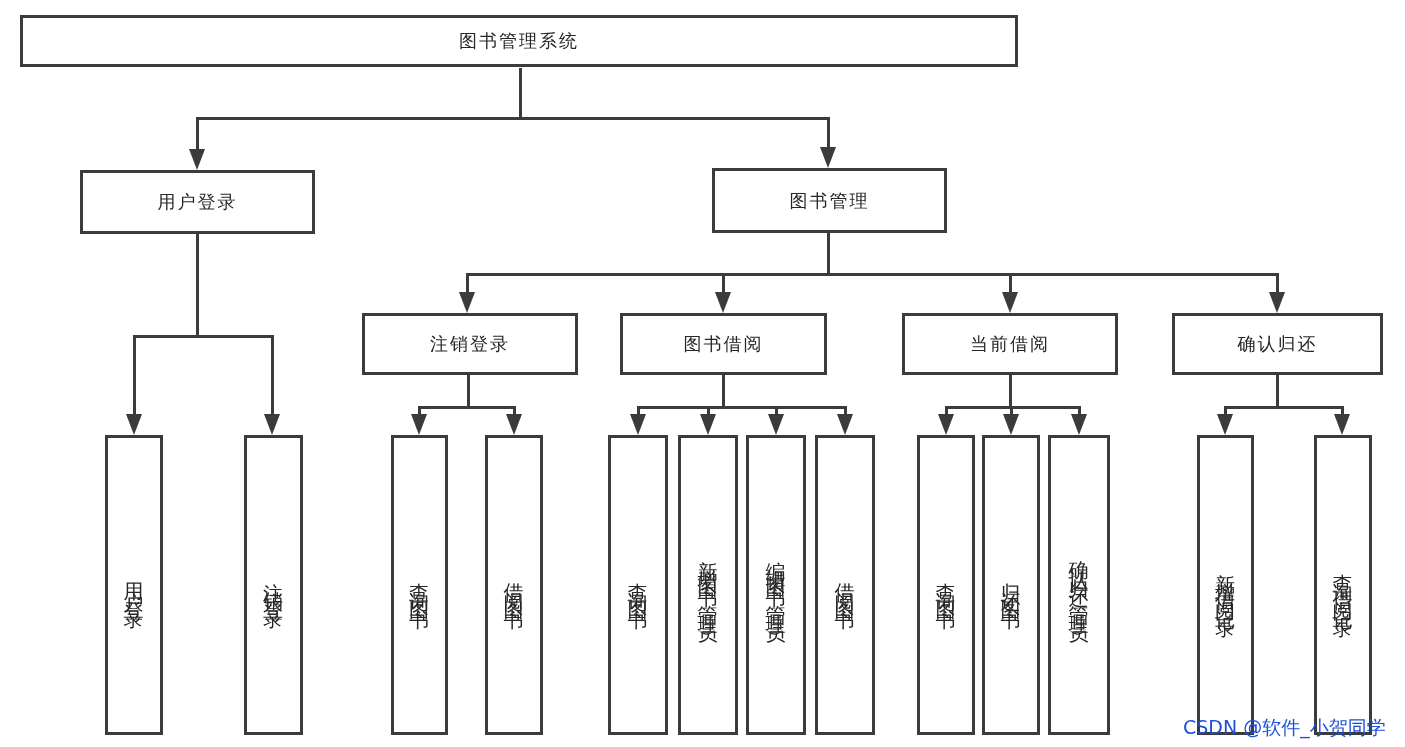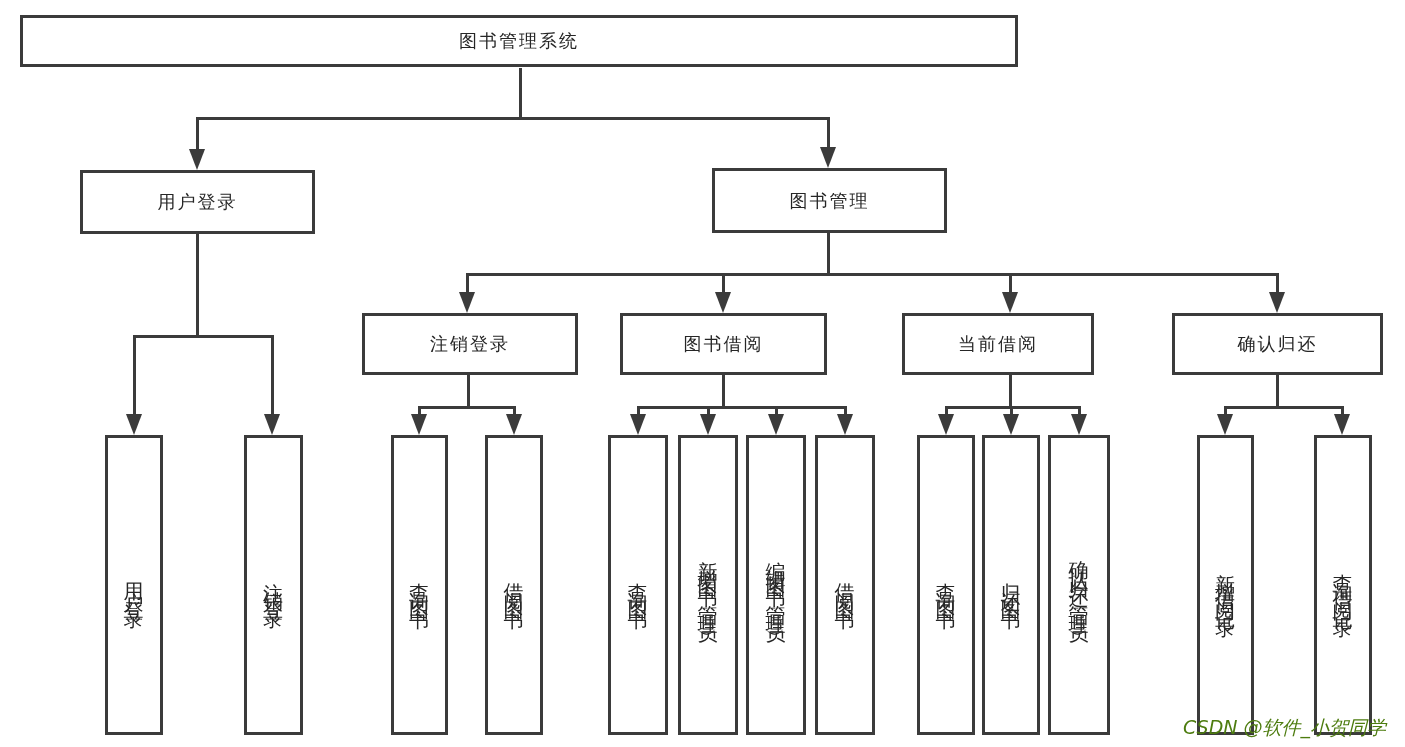--- a/index.html
+++ b/index.html
@@ -45,24 +45,23 @@
     width: 0; height: 0;
     border-left: 8px solid transparent;
     border-right: 8px solid transparent;
     border-top: 21px solid #3b3b3b;
   }
   .watermark {
     position: absolute;
     left: 1183px;
     top: 715px;
     font-size: 19px;
-    color: #4d7c0f;
+    color: #1d4ed8;
     white-space: nowrap;
     z-index: 5;
-    font-style: italic;
   }
 </style>
 </head>
 <body>
 
 <div class="box" style="left:20px; top:15px; width:998px; height:52px;justify-content:center;">
   <span class="hlabel">图书管理系统</span>
 </div>
 
 <div class="line v" style="left:519px; top:68px; height:49px;"></div>
@@ -96,21 +95,21 @@
 <div class="arrow" style="left:1002px; top:292px;"></div>
 <div class="line v" style="left:1276px; top:273px; height:21px;"></div>
 <div class="arrow" style="left:1269px; top:292px;"></div>
 
 <div class="box" style="left:362px; top:313px; width:216px; height:62px;">
   <span class="hlabel">注销登录</span>
 </div>
 <div class="box" style="left:620px; top:313px; width:207px; height:62px;">
   <span class="hlabel">图书借阅</span>
 </div>
-<div class="box" style="left:902px; top:313px; width:192px; height:62px;">
+<div class="box" style="left:902px; top:313px; width:216px; height:62px;">
   <span class="hlabel">当前借阅</span>
 </div>
 <div class="box" style="left:1172px; top:313px; width:211px; height:62px;">
   <span class="hlabel">确认归还</span>
 </div>
 
 <div class="line v" style="left:467px; top:375px; height:31px;"></div>
 <div class="line h" style="left:418px; top:406px; width:98px;"></div>
 <div class="line v" style="left:418px; top:406px; height:11px;"></div>
 <div class="arrow" style="left:411px; top:414px;"></div>

